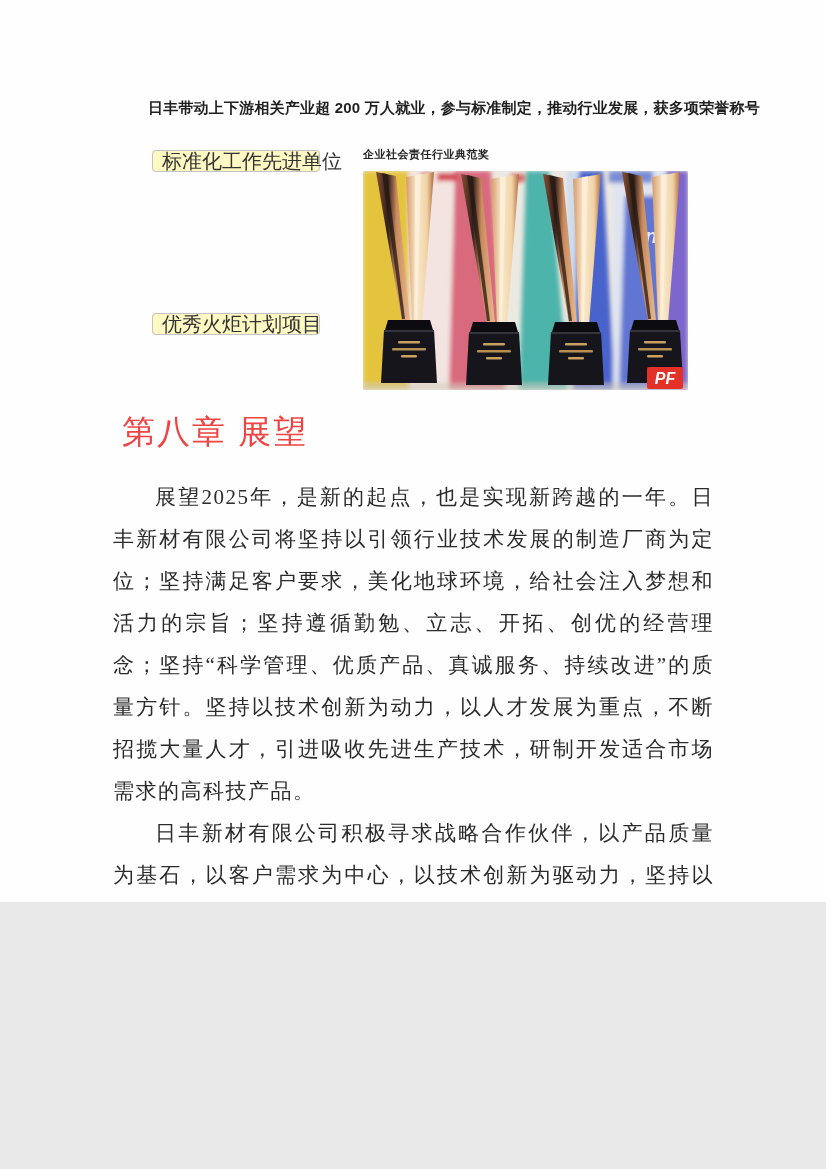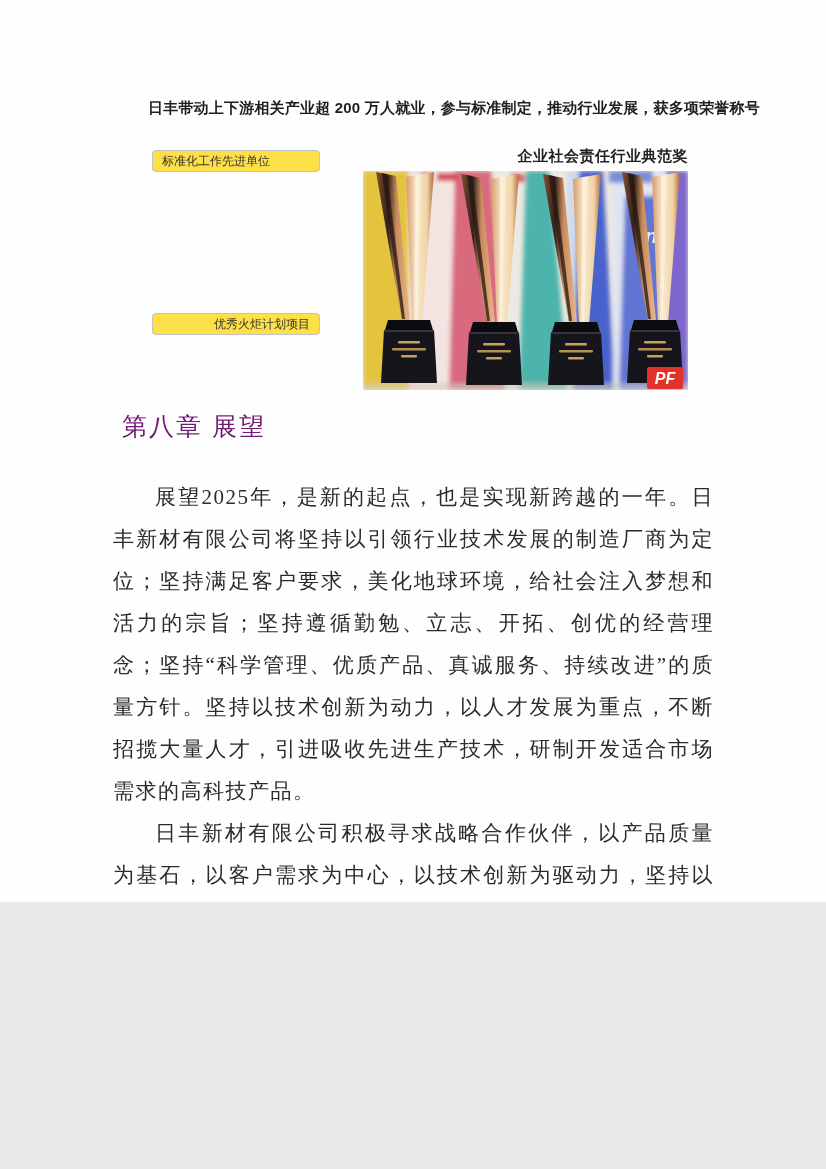--- a/index.html
+++ b/index.html
@@ -10,42 +10,42 @@
   }
   
   .header-note{
     position:absolute;left:148px;top:99px;width:540px;
     font-size:15px;font-weight:bold;color:#1f1f1f;letter-spacing:0.2px;
     white-space:nowrap;
   }
   
   .badge{
     position:absolute;left:152px;height:16px;
-    background:#fde047;border:1px solid #c3c3c3;border-radius:4px;
-    font-size:12px;color:#333;padding:2px 9px;line-height:16px;
+    background:#fef9c3;border:1px solid #c3c3c3;border-radius:4px;
+    font-size:20px;color:#333;padding:2px 9px;line-height:16px;
     box-shadow:0 0 1px rgba(0,0,0,0.08);white-space:nowrap;
   }
   .badge.b1{top:150px;width:148px;}
   .badge.b2{top:195px;width:160px;}
   .badge.b3{top:250px;width:160px;}
   .badge.b4{top:313px;width:148px;text-align:right;}
   
   .award-caption{
-    position:absolute;left:363px;top:147px;width:325px;text-align:right;
-    font-size:15px;font-weight:bold;color:#222;letter-spacing:0.5px;
+    position:absolute;left:363px;top:147px;width:325px;text-align:left;
+    font-size:11px;font-weight:bold;color:#222;letter-spacing:0.5px;
   }
   .photo{
     position:absolute;left:363px;top:171px;width:325px;height:219px;
     border-radius:1px;overflow:hidden;
   }
   .photo svg{display:block;width:100%;height:100%;}
   
   .chapter-title{
     position:absolute;left:122px;top:410px;
-    font-size:25px;font-weight:500;color:#701a75;letter-spacing:2px;
+    font-size:33px;font-weight:500;color:#ef4444;letter-spacing:2px;
   }
   .body-text{
     position:absolute;left:113px;top:476px;width:601px;
     font-family:"Liberation Serif","DejaVu Serif",serif;
     font-size:21px;line-height:42px;color:#2b2b2b;
     text-align:justify;text-justify:inter-character;letter-spacing:1.5px;
   }
   .body-text p{margin:0;text-indent:2em;}
   
   .page-number{

